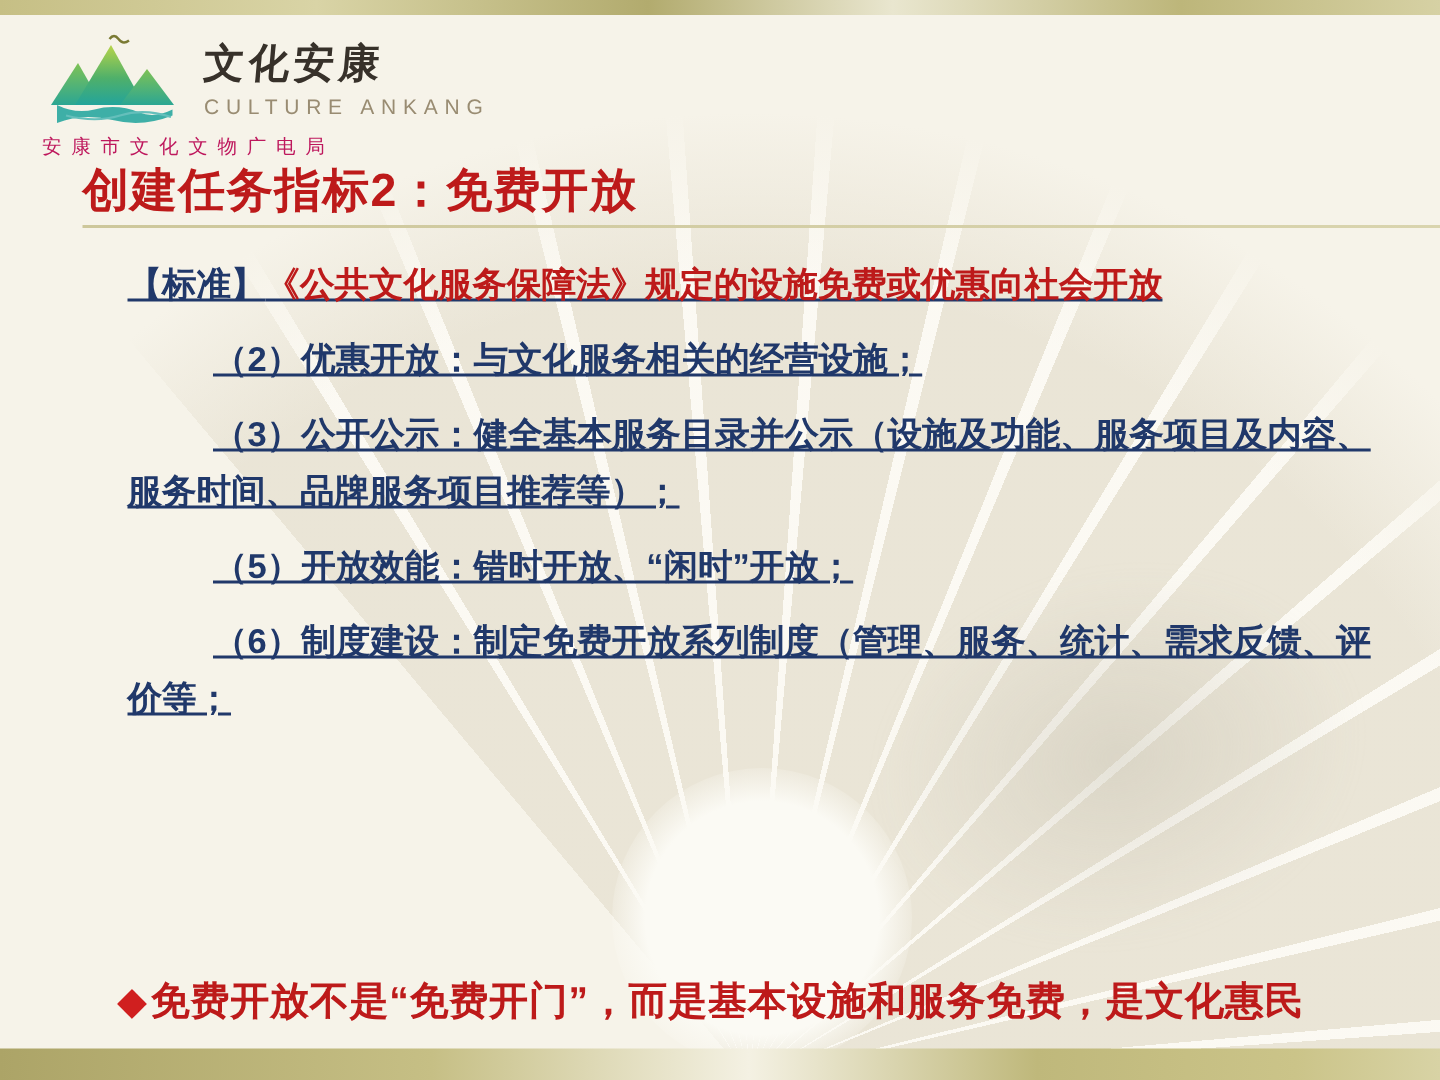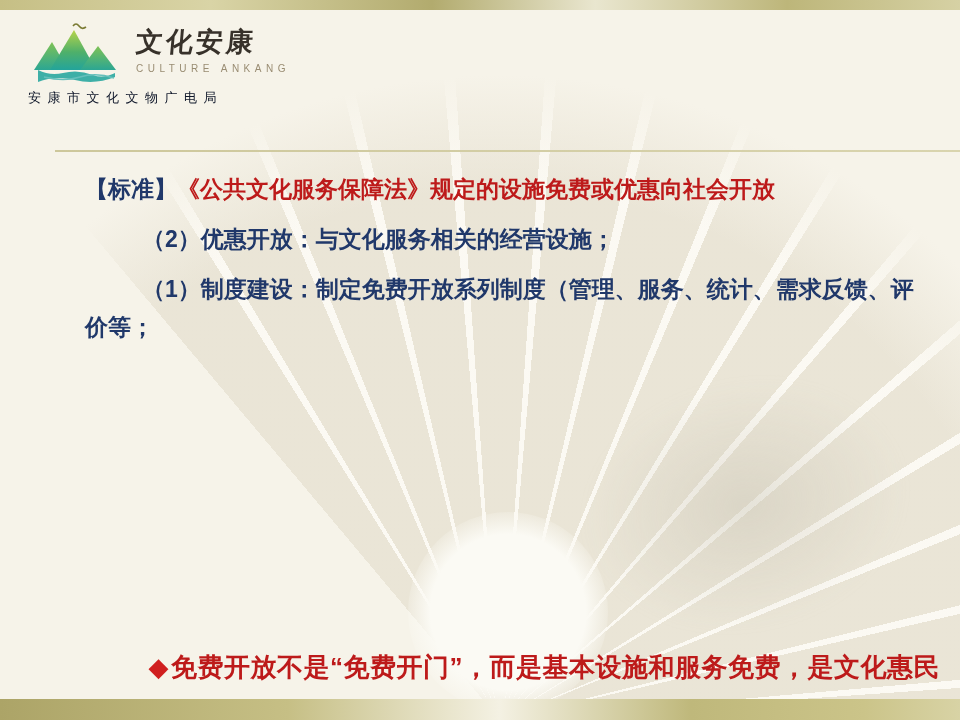--- a/index.html
+++ b/index.html
@@ -45,30 +45,30 @@
   .bar.top{top:0;height:10px;
     background:linear-gradient(90deg,#C6BF85,#D9D4A6 22%,#B2AB6E 45%,#E9E6CF 62%,#BDB67A 82%,#D6D1A4);}
   .bar.bottom{bottom:0;height:21px;
     background:linear-gradient(90deg,#ACA467,#C6BF85 30%,#F4F1E3 52%,#BFB87B 72%,#CBC489 90%,#D8D3A5);}
   
   .logo{position:absolute;left:28px;top:20px;}
   .logo-top{display:flex;align-items:flex-start;}
   .brand{margin-left:8px;padding-top:4px;}
   .brand-zh{font-family:"DejaVu Serif","Liberation Serif",serif;font-weight:bold;
     font-size:27px;color:#37312A;letter-spacing:3px;transform:skewX(-5deg);}
-  .brand-en{font-size:10px;letter-spacing:4.5px;color:#998C72;margin-top:3px;}
-  .org{font-size:13px;letter-spacing:6.5px;color:#0f172a;margin-top:5px;white-space:nowrap;}
+  .brand-en{font-size:14px;letter-spacing:4.5px;color:#998C72;margin-top:3px;}
+  .org{font-size:13px;letter-spacing:6.5px;color:#be185d;margin-top:5px;white-space:nowrap;}
   
   .title{position:absolute;left:55px;top:106px;margin:0;
     font-size:31px;font-weight:bold;letter-spacing:1px;}
   .title-rule{position:absolute;left:55px;right:0;top:150px;height:2px;
     background:linear-gradient(90deg,#CDC79B,#D9D4AE);}
   
   .body{position:absolute;left:55px;right:45px;top:170px;font-size:23px;font-weight:bold;}
-  .line{margin:0 0 8px;line-height:38px;}
+  .line{margin:0 0 8px;line-height:38px;text-decoration:underline;}
   .standard,.require{margin-left:30px;}
   .item{margin-left:30px;text-indent:57px;margin-top:12px;}
   
   .footer{position:absolute;left:78px;right:20px;top:650px;
     font-size:26px;font-weight:bold;letter-spacing:.5px;white-space:nowrap;}
   .diamond{margin-right:2px;}
 </style>
 </head>
 <body>
 
@@ -103,25 +103,28 @@
         <path d="M16 57 q20 5 36 0 q16 -5 34 1" fill="none" stroke="#65BFBB" stroke-width="1.4"></path>
       </svg>
       <div class="brand">
         <div class="brand-zh">文化安康</div>
         <div class="brand-en">CULTURE ANKANG</div>
       </div>
     </div>
     <div class="org">安康市文化文物广电局</div>
   </div>
 
+  <h1 class="title" style="color:#BD1A1A;">创建任务指标2：免费开放</h1>
   <div class="title-rule"></div>
 
   <div class="body" style="color:#20386A;">
     <p class="line standard"><span style="color:#20386A;">【标准】</span><span style="color:#BD1A1A;">《公共文化服务保障法》规定的设施免费或优惠向社会开放</span></p>
     <p class="line item">（2）优惠开放：与文化服务相关的经营设施；</p>
-    <p class="line item">（1）制度建设：制定免费开放系列制度（管理、服务、统计、需求反馈、评价等；</p>
+    <p class="line item">（3）公开公示：健全基本服务目录并公示（设施及功能、服务项目及内容、服务时间、品牌服务项目推荐等）；</p>
+    <p class="line item">（5）开放效能：错时开放、“闲时”开放；</p>
+    <p class="line item">（6）制度建设：制定免费开放系列制度（管理、服务、统计、需求反馈、评价等；</p>
   </div>
 
-  <div class="footer" style="color:#BD1A1A;text-align:right;">
+  <div class="footer" style="color:#BD1A1A;">
     <span class="diamond" style="color:#D01F1F;">◆</span><span>免费开放不是“免费开门”，而是基本设施和服务免费，是文化惠民</span>
   </div>
 
 </div>
 
 </body></html>

